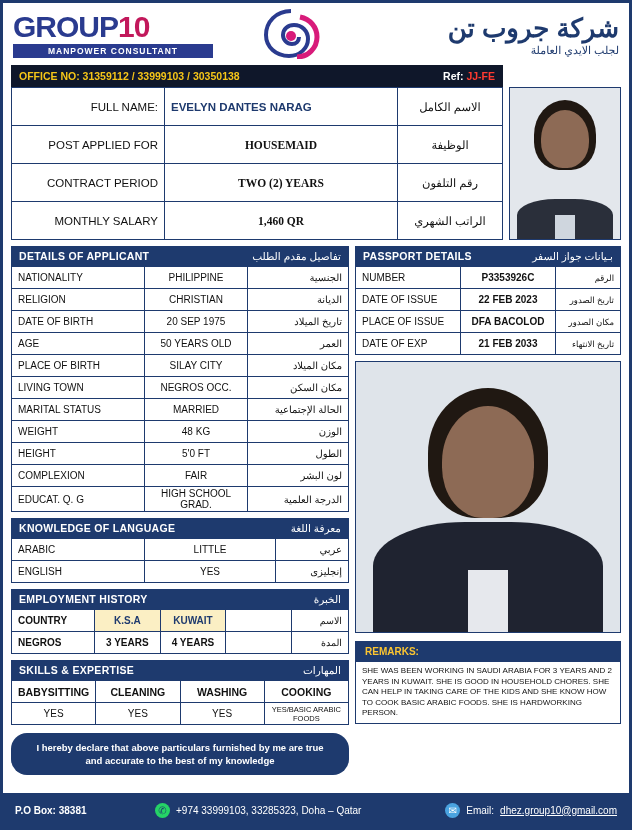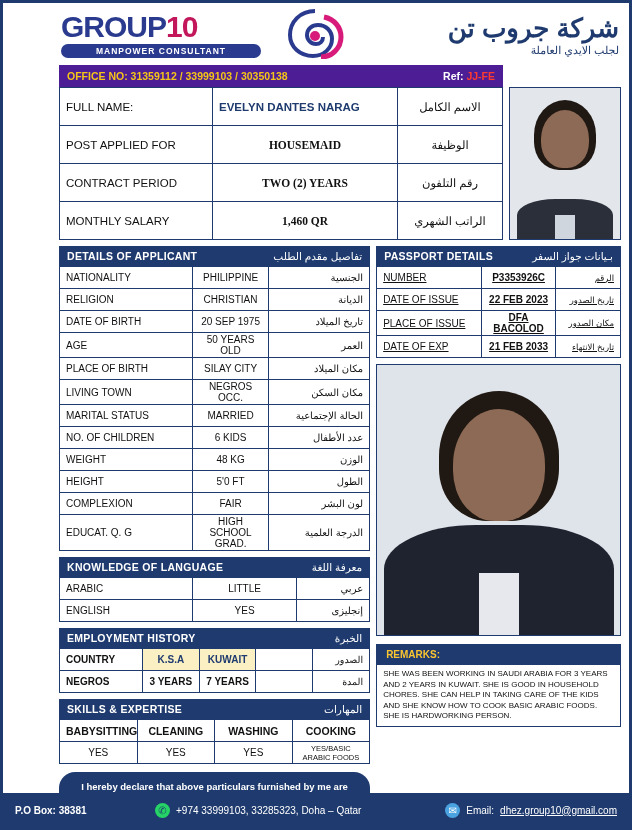--- a/index.html
+++ b/index.html
@@ -9,53 +9,52 @@
     font-family:"Liberation Sans", sans-serif;
     color:#111;
     overflow:hidden;
   }
   .page{
     position:relative;
     width:632px;height:830px;
     box-sizing:border-box;
     border:3px solid #1e3a6e;
     background:#fff;
-    padding-left:48px;
   }
 
   
   .header{
     display:flex;align-items:center;justify-content:space-between;
     padding:6px 10px 4px 10px;
     height:62px;box-sizing:border-box;
   }
   .logo-block{width:200px;}
   .logo-main{
     font-size:30px;font-weight:bold;color:#2a3b8f;letter-spacing:-1px;
     line-height:30px;
   }
   .logo-main .ten{color:#c2185b;}
   .logo-sub{
     margin-top:2px;
     background:#2a3b8f;color:#fff;font-size:8.5px;letter-spacing:1px;
-    text-align:center;padding:2px 0;font-weight:bold;border-radius:7px;
+    text-align:center;padding:2px 0;font-weight:bold;
   }
   .logo-mark{width:70px;text-align:center;}
   .arabic-head{text-align:right;width:250px;direction:rtl;}
   .arabic-head .ar1{font-size:26px;font-weight:bold;color:#1e3a6e;line-height:28px;}
   .arabic-head .ar2{font-size:11px;color:#1e3a6e;margin-top:2px;}
 
   
   .office-row{
     margin:0 8px;
     display:flex;
   }
   .office-bar{
     flex:1;
-    background:#4c1d95;color:#fff;
+    background:#0f172a;color:#fff;
     font-size:10.5px;font-weight:bold;
     padding:5px 8px;
     display:flex;justify-content:space-between;align-items:center;
     box-sizing:border-box;
   }
   .office-bar .office-no{color:#f5c518;}
   .office-bar .refwrap{color:#fff;}
   .office-bar .refval{color:#ff3b30;}
 
   
@@ -65,21 +64,21 @@
     border-collapse:collapse;
     table-layout:fixed;
   }
   .top-table td{
     border:1px solid #1e3a6e;
     height:33px;
     font-size:11.5px;
     padding:2px 6px;
     vertical-align:middle;
   }
-  .tt-label{width:140px;color:#111;font-size:12px;}
+  .tt-label{width:140px;color:#111;font-size:12px;text-align:right;}
   .tt-value{text-align:center;font-weight:bold;color:#1e3a6e;font-size:13px;}
   .tt-value.black{color:#111;font-family:Liberation Serif, serif;}
   .tt-ar{width:92px;text-align:center;direction:rtl;font-size:11px;}
   .name-value{color:#1e3a6e;font-weight:bold;font-size:14px;text-align:left;padding-left:16px;}
 
   .photo-box{
     width:112px;margin-left:6px;
     border:1px solid #1e3a6e;
     box-sizing:border-box;
     display:flex;align-items:center;justify-content:center;
@@ -137,21 +136,21 @@
     margin-top:8px;
     background:#1e3a6e;color:#fff;
     border-radius:16px;
     font-size:9.5px;font-weight:bold;
     text-align:center;
     padding:8px 16px;
     line-height:13px;
   }
 
   
-  .pass td{height:26px;font-size:10px;text-decoration:underline;}
+  .pass td{height:26px;font-size:10px;}
   .pass .g-label{width:92px;}
   .pass .g-value{font-weight:bold;color:#111;}
   .pass .g-ar{width:52px;font-size:8.5px;line-height:10px;}
 
   .big-photo{
     margin-top:6px;
     height:272px;
     border:1px solid #1e3a6e;
     box-sizing:border-box;
     display:flex;align-items:center;justify-content:center;
@@ -331,25 +330,20 @@
               <td class="g-label">LIVING TOWN</td>
               <td class="g-value">NEGROS OCC.</td>
               <td class="g-ar">مكان السكن</td>
             </tr>
         <tr>
               <td class="g-label">MARITAL STATUS</td>
               <td class="g-value">MARRIED</td>
               <td class="g-ar">الحالة الإجتماعية</td>
             </tr>
         <tr>
-              <td class="g-label">NO. OF CHILDREN</td>
-              <td class="g-value">6 KIDS</td>
-              <td class="g-ar">عدد الأطفال</td>
-            </tr>
-        <tr>
               <td class="g-label">WEIGHT</td>
               <td class="g-value">48 KG</td>
               <td class="g-ar">الوزن</td>
             </tr>
         <tr>
               <td class="g-label">HEIGHT</td>
               <td class="g-value">5'0 FT</td>
               <td class="g-ar">الطول</td>
             </tr>
         <tr>
@@ -388,26 +382,26 @@
         <span>EMPLOYMENT HISTORY</span>
         <span class="ar">الخبرة</span>
       </div>
       <table class="grid emp">
         <tbody>
             <tr>
           <td class="hdrlbl" style="width:70px;">COUNTRY</td>
           <td class="c-head">K.S.A</td>
           <td class="c-head">KUWAIT</td>
           <td></td>
-          <td class="g-ar" style="width:44px;">الصدور</td>
+          <td class="g-ar" style="width:44px;">الاسم</td>
         </tr>
         <tr>
           <td class="hdrlbl">NEGROS</td>
           <td>3 YEARS</td>
-          <td>7 YEARS</td>
+          <td>4 YEARS</td>
           <td></td>
           <td class="g-ar">المدة</td>
         </tr>
       </tbody>
         </table>
 
       <div class="sec-bar" style="margin-top:6px;">
         <span>SKILLS &amp; EXPERTISE</span>
         <span class="ar">المهارات</span>
       </div>

